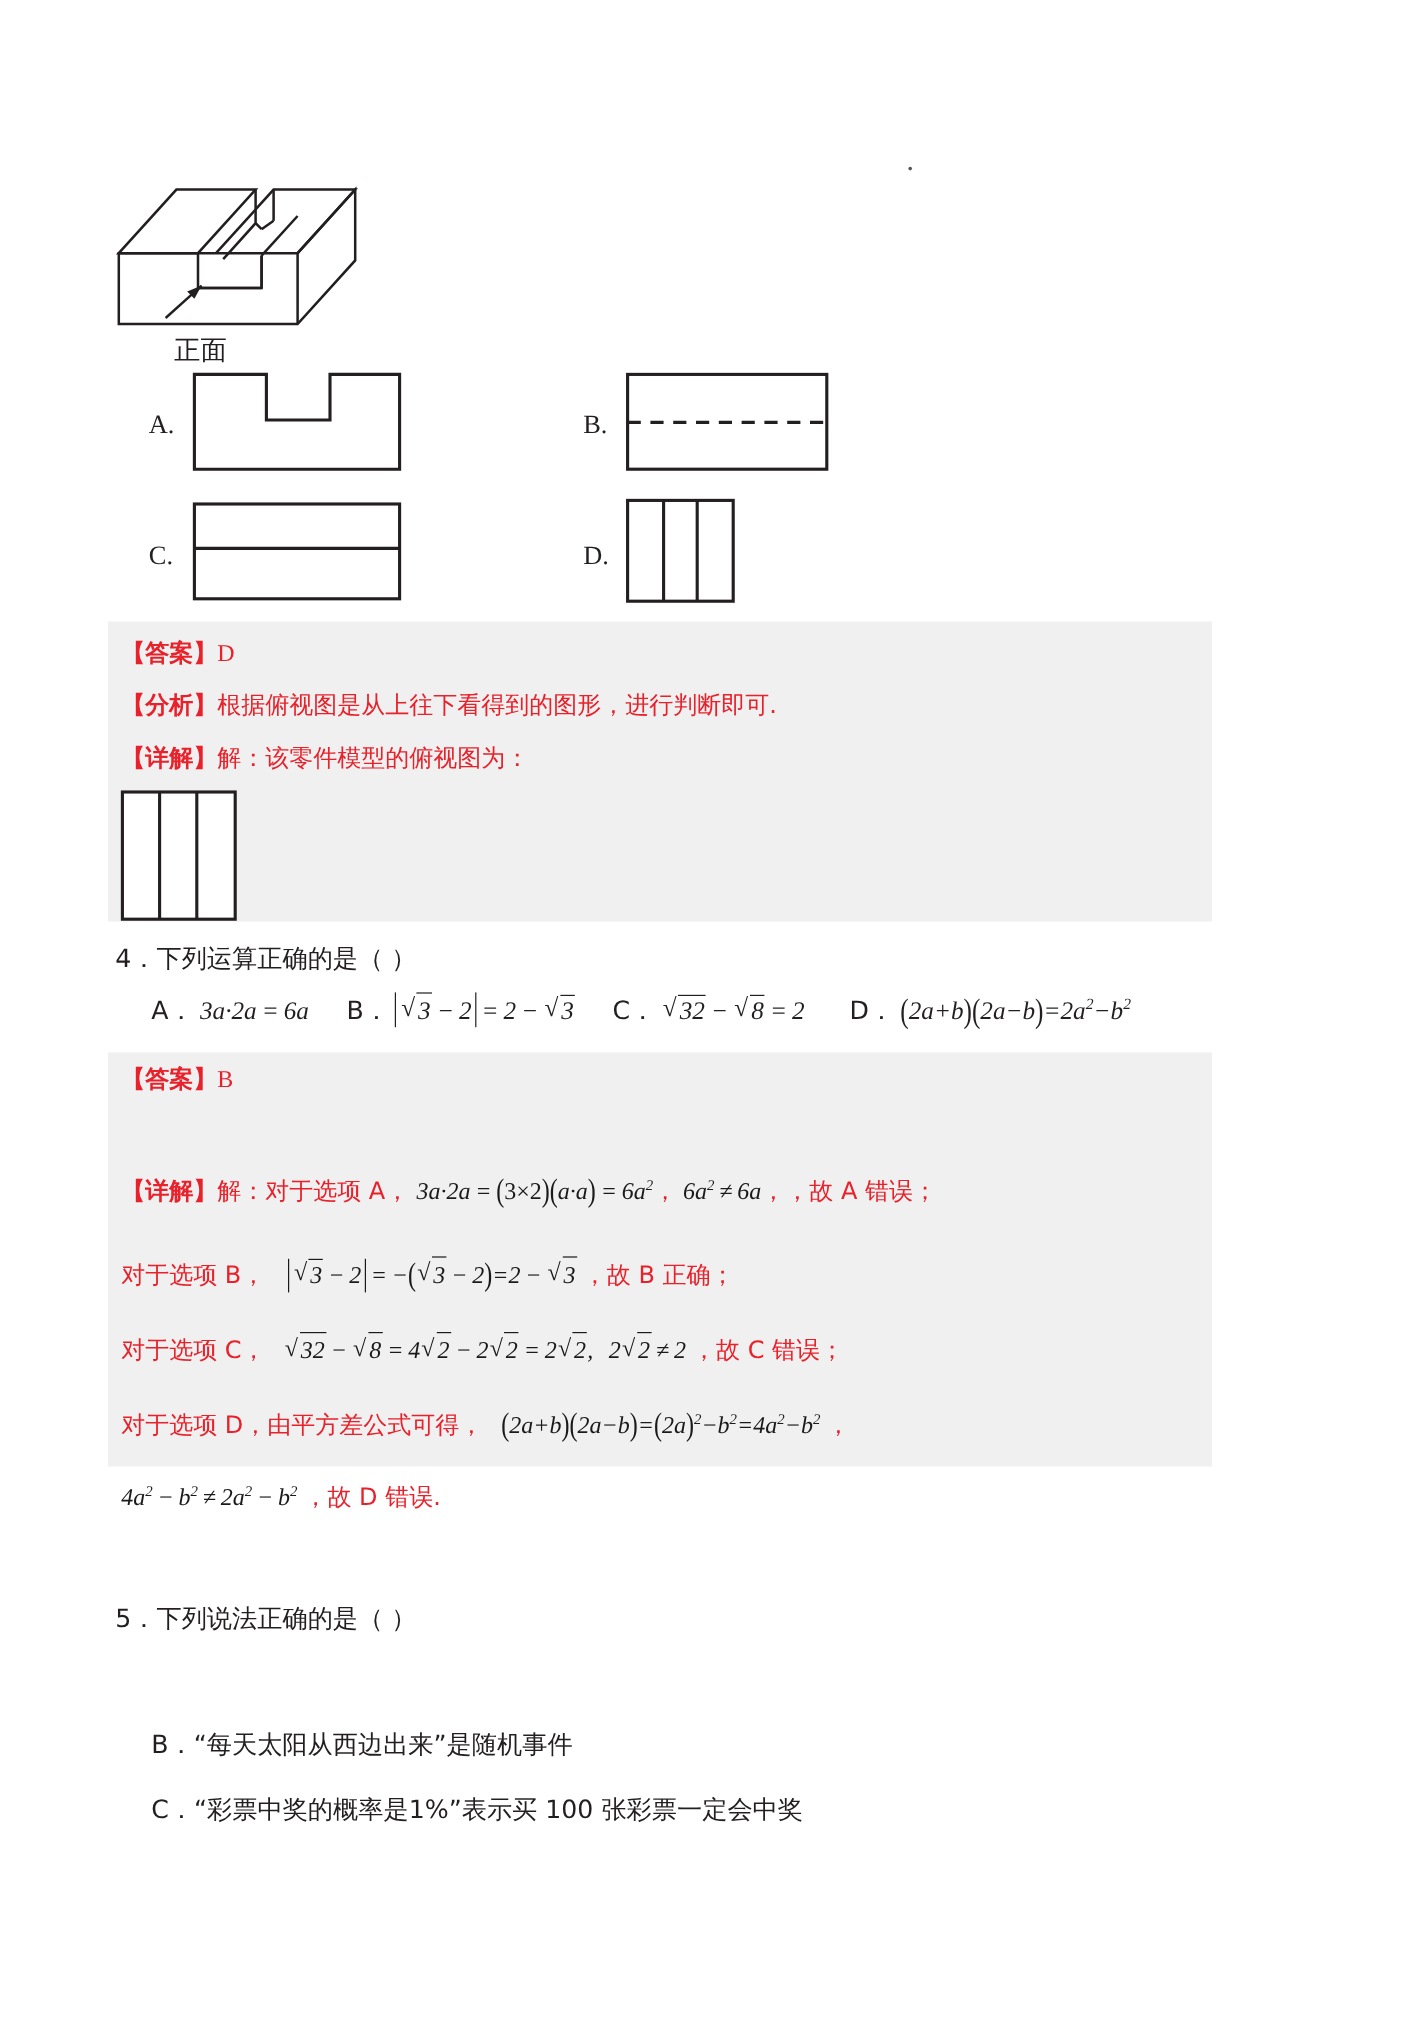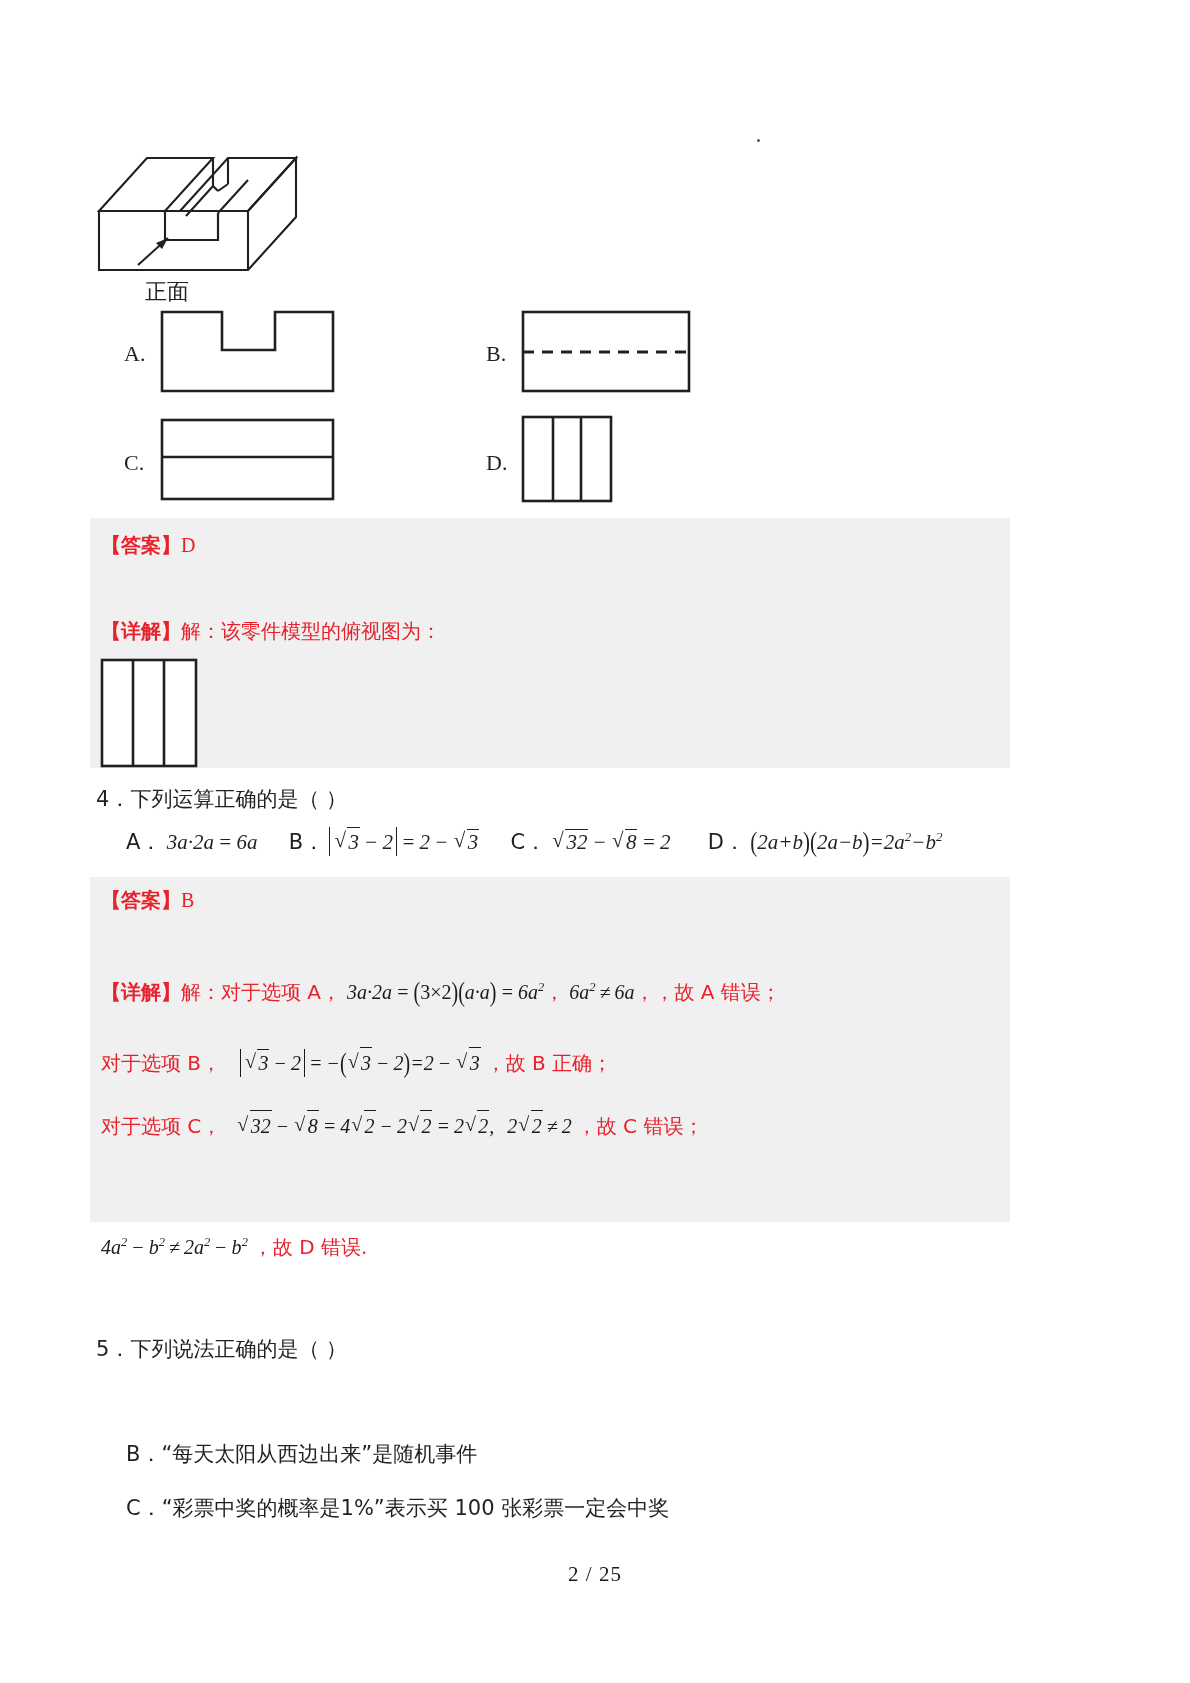--- a/index.html
+++ b/index.html
@@ -195,20 +195,23 @@
       <line x1="60" y1="2" x2="60" y2="86" stroke="#231f20" stroke-width="2.6"></line>
     </svg>
   </div>
 
   <div class="ans-band" style="top:518px; height:250px;"></div>
 
   <div style="position:absolute; left:101px; top:530px;">
     <span class="ans-line"><span class="cn blk">【答案】</span><span class="ans-val" style="font-family:'Liberation Serif',serif;">D</span></span>
   </div>
 
+  <div style="position:absolute; left:101px; top:572px;">
+    <span class="ans-line"><span class="cn blk">【分析】</span><span class="cn">根据俯视图是从上往下看得到的图形，进行判断即可.</span></span>
+  </div>
 
   <div style="position:absolute; left:101px; top:616px;">
     <span class="ans-line"><span class="cn blk">【详解】</span><span class="cn">解：该零件模型的俯视图为：</span></span>
   </div>
 
   <div class="fig" style="left:100px; top:658px;">
     <svg width="98" height="110" viewBox="0 0 98 110">
       <rect x="2" y="2" width="94" height="106" fill="#ffffff" stroke="#231f20" stroke-width="2.6"></rect>
       <line x1="33" y1="2" x2="33" y2="108" stroke="#231f20" stroke-width="2.6"></line>
       <line x1="64" y1="2" x2="64" y2="108" stroke="#231f20" stroke-width="2.6"></line>
@@ -263,20 +266,27 @@
 
   <div style="position:absolute; left:101px; top:1110px;">
     <span class="ans-line">
       <span class="cn">对于选项 C，</span>
       <span class="math blackmath" style="margin-left:10px;"><span class="radical"><span class="rad-body up">32</span></span> − <span class="radical"><span class="rad-body up">8</span></span> = 4<span class="radical"><span class="rad-body up">2</span></span> − 2<span class="radical"><span class="rad-body up">2</span></span> = 2<span class="radical"><span class="rad-body up">2</span></span>,</span>
       <span class="math blackmath" style="margin-left:8px;">2<span class="radical"><span class="rad-body up">2</span></span> ≠ 2</span>
       <span class="cn">，故 C 错误；</span>
     </span>
   </div>
 
+  <div style="position:absolute; left:101px; top:1172px;">
+    <span class="ans-line">
+      <span class="cn">对于选项 D，由平方差公式可得，</span>
+      <span class="math blackmath" style="margin-left:10px;"><span class="paren-big">(</span>2a+b<span class="paren-big">)</span><span class="paren-big">(</span>2a−b<span class="paren-big">)</span>=<span class="paren-big">(</span>2a<span class="paren-big">)</span><sup class="ex">2</sup>−b<sup class="ex">2</sup>=4a<sup class="ex">2</sup>−b<sup class="ex">2</sup></span>
+      <span class="cn">，</span>
+    </span>
+  </div>
 
   <div style="position:absolute; left:101px; top:1232px;">
     <span class="ans-line">
       <span class="math blackmath">4a<sup class="ex">2</sup> − b<sup class="ex">2</sup> ≠ 2a<sup class="ex">2</sup> − b<sup class="ex">2</sup></span>
       <span class="cn">，故 D 错误.</span>
     </span>
   </div>
 
   <div style="position:absolute; left:96px; top:1334px;">
     <span class="q-text cn"><span>5．</span><span>下列说法正确的是（    ）</span></span>
@@ -284,15 +294,14 @@
 
 
   <div style="position:absolute; left:126px; top:1440px;">
     <span class="opt-text cn"><span>B．</span><span>“每天太阳从西边出来”是随机事件</span></span>
   </div>
 
   <div style="position:absolute; left:126px; top:1494px;">
     <span class="opt-text cn"><span>C．</span><span>“彩票中奖的概率是1%”表示买 100 张彩票一定会中奖</span></span>
   </div>
 
-  <div class="pg-num" style="top:1562px;">2 / 25</div>
 
 </div>
 
 </body></html>

